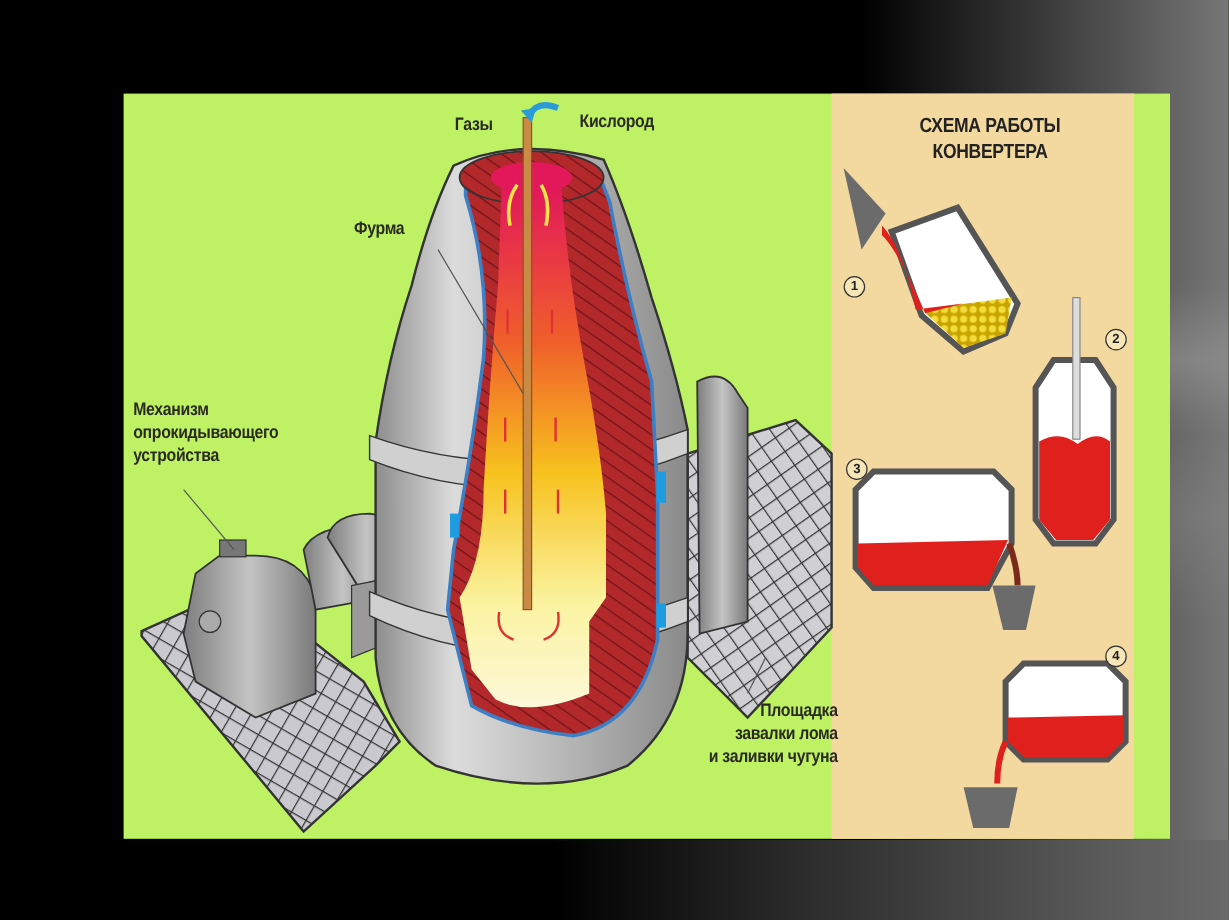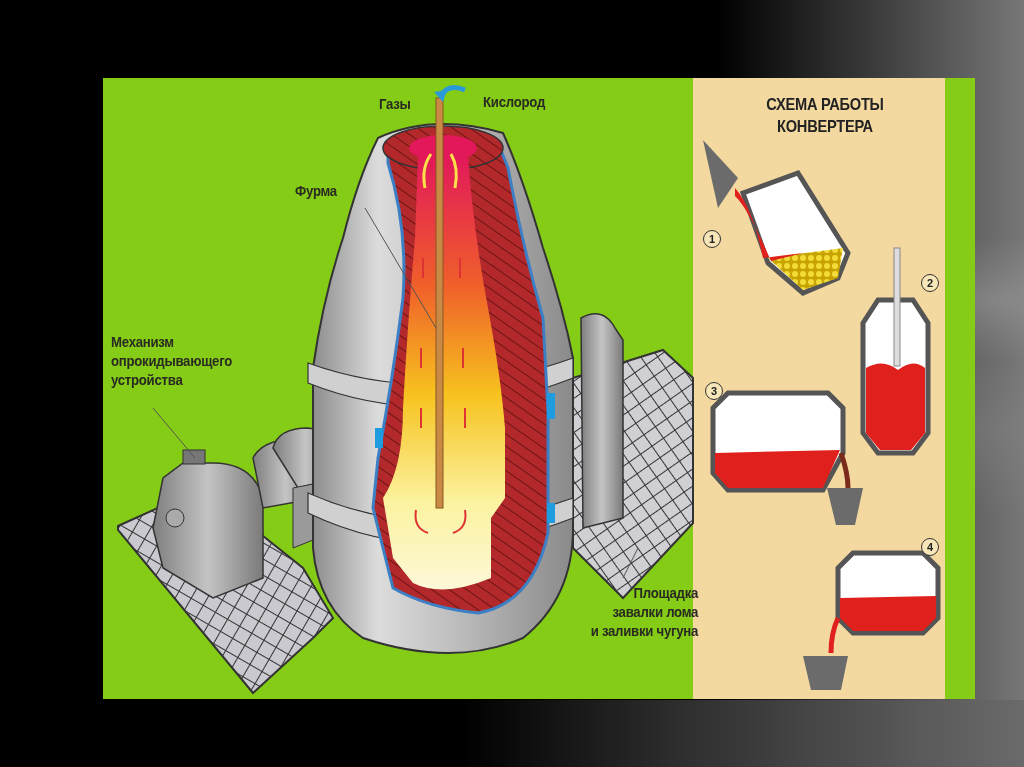--- a/index.html
+++ b/index.html
@@ -14,21 +14,21 @@
       radial-gradient(ellipse 260px 90px at 990px 300px, rgba(180,180,180,0.35), rgba(0,0,0,0) 70%),
       radial-gradient(ellipse 300px 120px at 1000px 430px, rgba(140,140,140,0.35), rgba(0,0,0,0) 70%),
       linear-gradient(90deg, #000 0%, #000 70%, #3a3a3a 85%, #777 100%);
   }
   .bg-bottom {
     position:absolute; left:0; top:700px; width:1024px; height:67px;
     background: linear-gradient(90deg, #000 0%, #000 45%, #2b2b2b 65%, #5a5a5a 90%, #6a6a6a 100%);
   }
   .slide {
     position:absolute; left:103px; top:78px; width:872px; height:621px;
-    background:#84cc16;
+    background:#bef264;
   }
   .panel-right {
     position:absolute; left:590px; top:0; width:252px; height:621px;
     background:#f3d9a0;
   }
   svg { position:absolute; left:0; top:0; }
   .label {
     position:absolute; font-weight:bold; color:#2a2a22;
     font-size:15px; line-height:19px; letter-spacing:-0.3px;
     transform: scaleX(0.88); transform-origin:left top;

